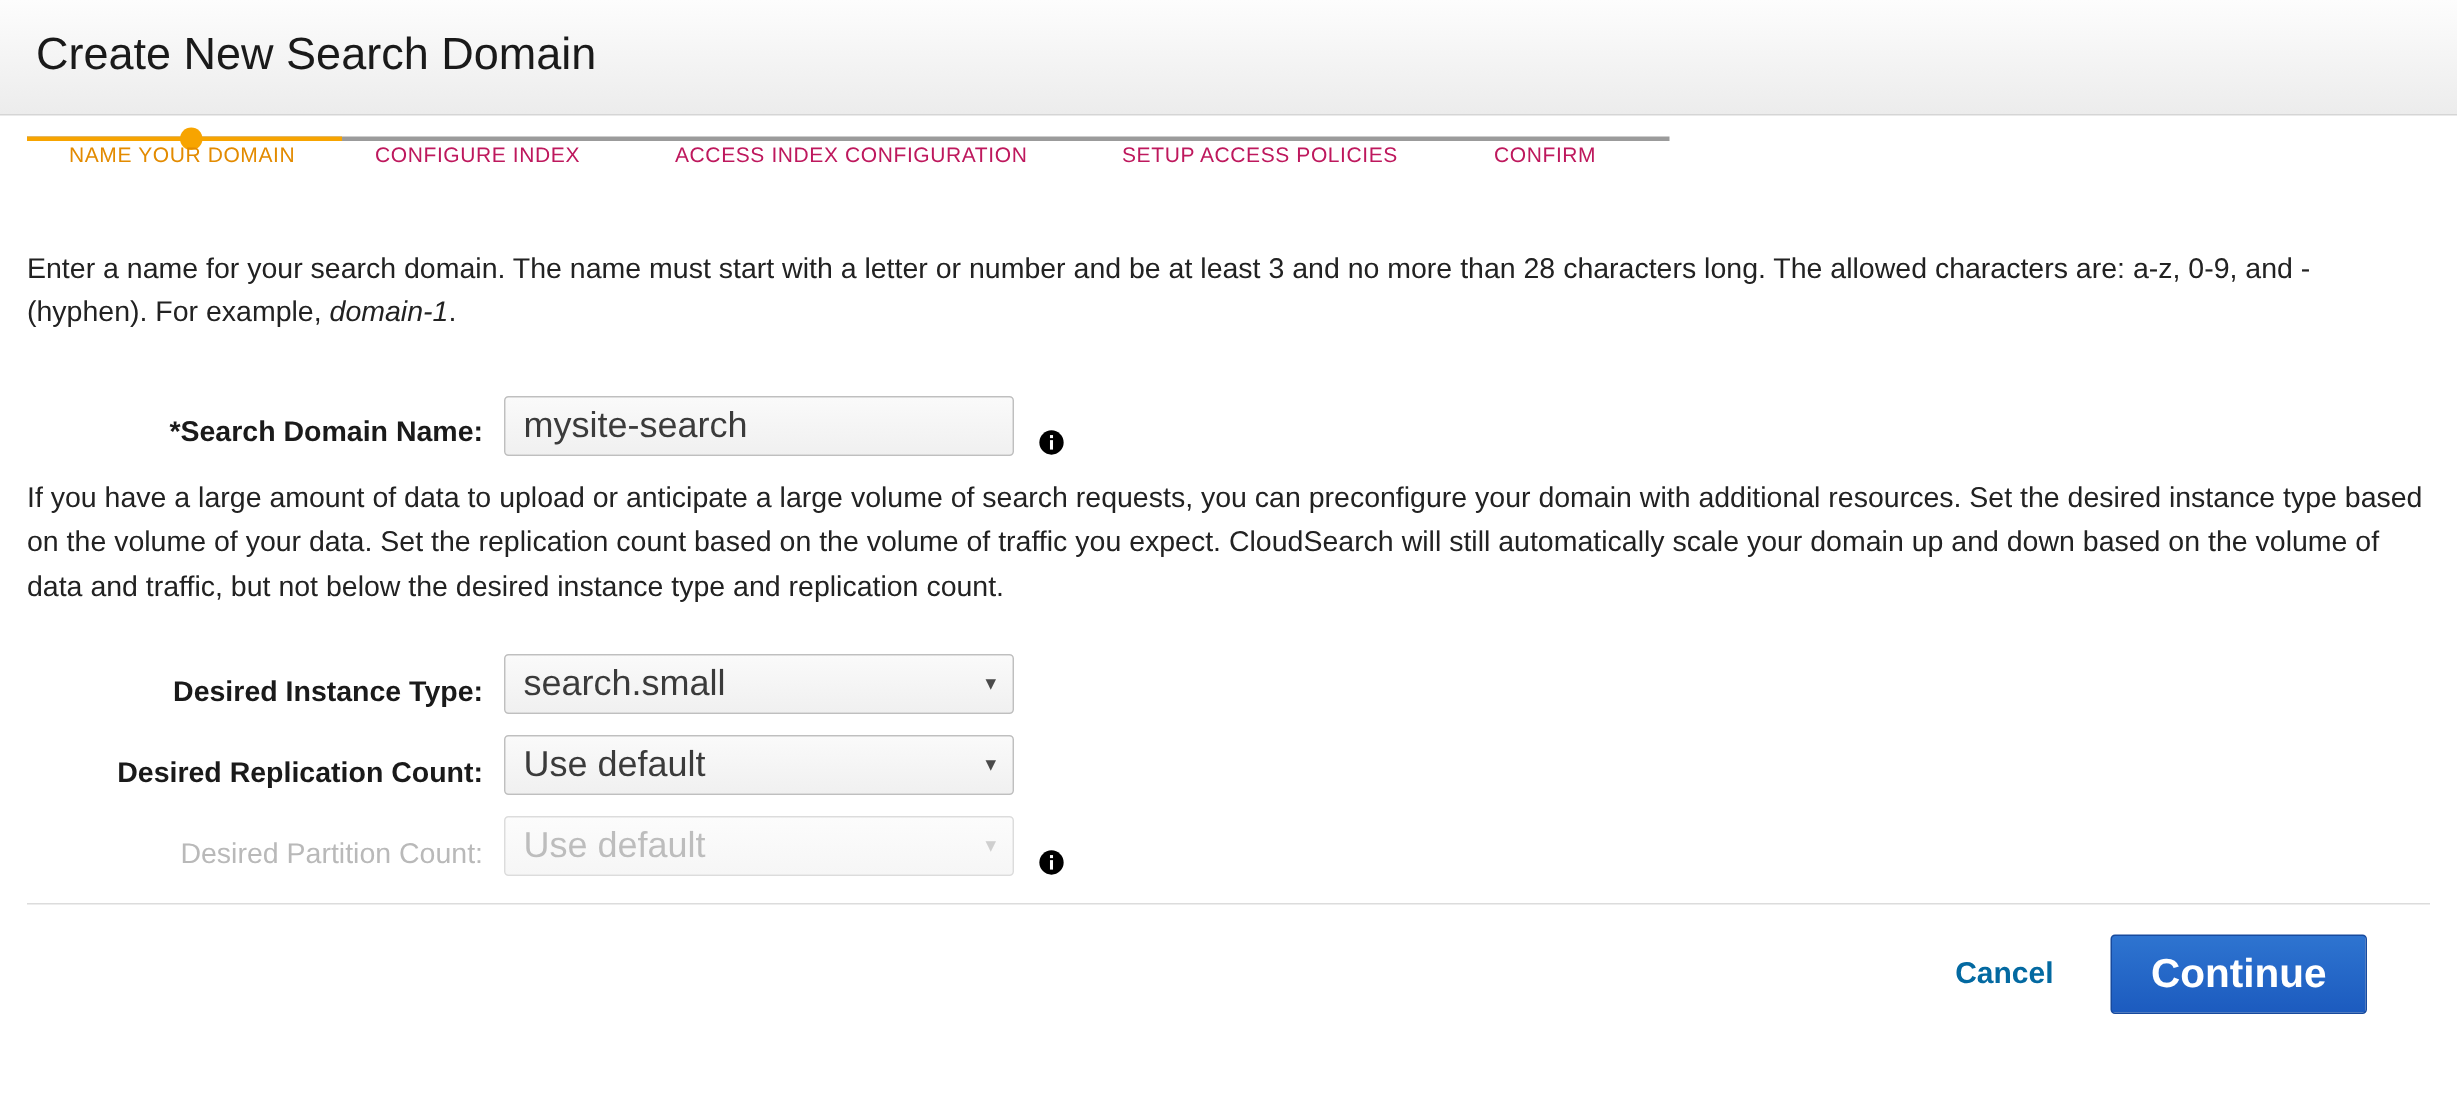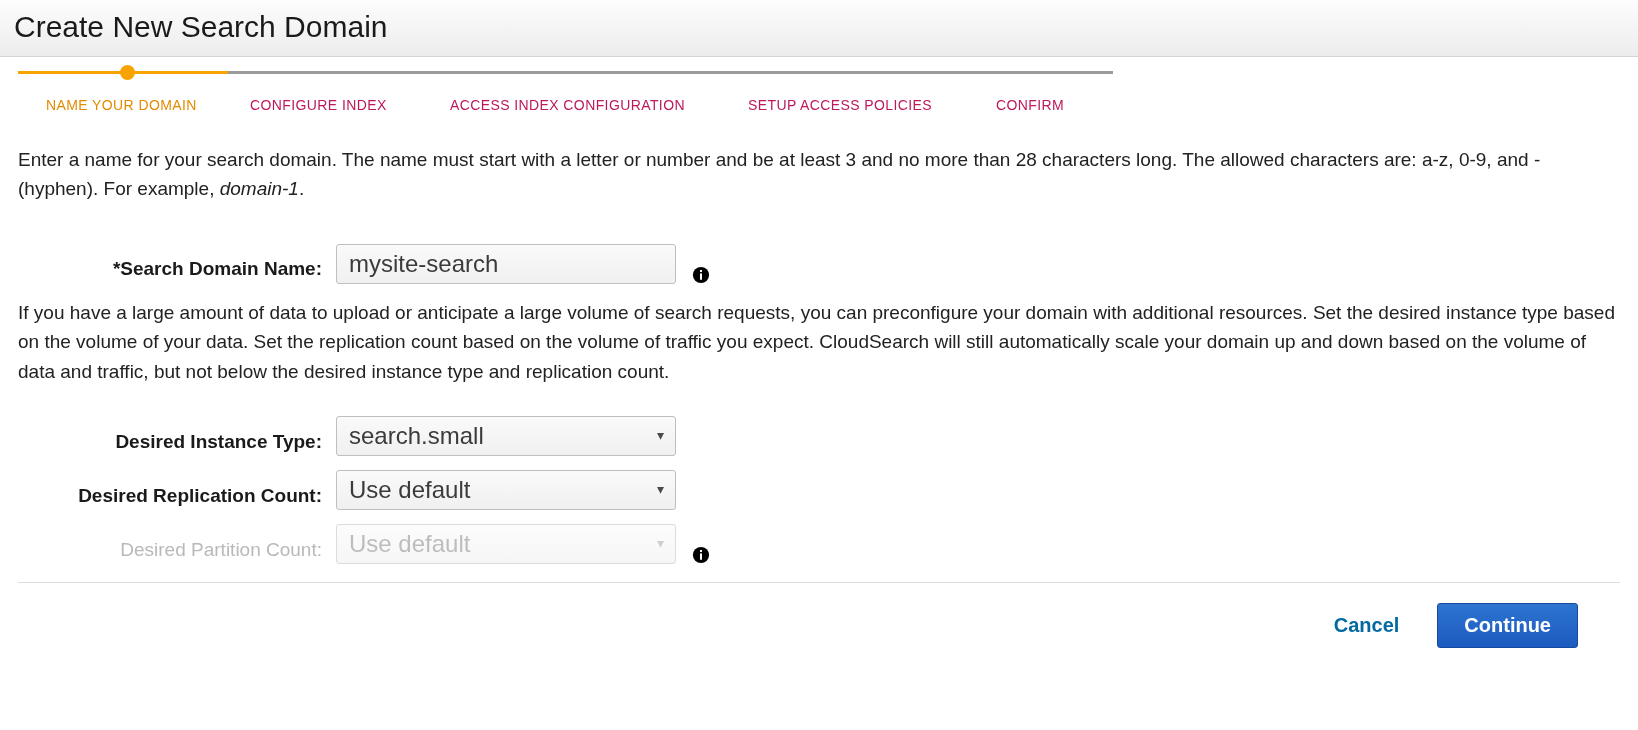--- a/index.html
+++ b/index.html
@@ -1,29 +1,29 @@
 <!DOCTYPE html>
 <html><head>
 <meta charset="utf-8">
 <style>
   html,body{margin:0;padding:0;font-family:"Helvetica Neue",Arial,sans-serif;color:#1a1a1a;background:#fff}
   .header-bar{
     background:linear-gradient(#fdfdfd,#ececec);
     border-bottom:1px solid #d5d5d5;
     padding:10px 14px 12px;
   }
-  .header-bar h1{margin:0;font-size:30px;font-weight:400;color:#1a1a1a}
+  .header-bar h1{margin:10px;font-size:30px;font-weight:400;color:#1a1a1a}
   .wizard-wrap{padding:0 0 0 0}
   .stepper{display:flex;align-items:flex-start;padding:0 18px;margin-top:14px}
   
   .stepper{display:block;position:relative;height:56px}
   .track{position:absolute;top:0;left:18px;right:520px;right:auto;width:1095px;height:3px;background:#9b9b9b}
   .track .seg-active{position:absolute;top:0;left:0;height:3px;background:#f7a400;width:210px}
   .track .knob{position:absolute;top:-6px;width:15px;height:15px;border-radius:50%;background:#f7a400;left:102px}
-  .step-labels{position:absolute;top:26px;left:18px;display:flex}
+  .step-labels{position:absolute;top:4px;left:18px;display:flex}
   .step-labels span{font-size:14px;letter-spacing:.4px;color:#be185d;white-space:nowrap}
   .step-labels span.active{color:#e38b00}
   .sl1{width:232px;text-align:left;padding-left:28px;box-sizing:border-box}
   .sl2{width:200px}
   .sl3{width:298px}
   .sl4{width:248px}
   .sl5{width:120px}
   .content{padding:18px 18px 0 18px;font-size:19px;line-height:1.55;color:#222}
   .content .example{font-style:italic}
   .form-row{display:flex;align-items:flex-end;margin-top:28px}
@@ -41,21 +41,21 @@
   .select-wrap.disabled .chev{color:#cfcfcf}
   .info-ico{margin-left:16px;width:18px;height:18px;display:inline-flex;align-items:center;justify-content:center;color:#000}
   .info-ico svg{width:18px;height:18px}
   .section-sub{margin-top:44px;font-size:20px;font-weight:700;color:#6f6f6f}
   .section-body{margin-top:14px;font-size:19px;line-height:1.55;color:#222}
   .hr{border:none;border-top:1px solid #dcdcdc;margin:18px 18px 0 18px}
   .footer{display:flex;justify-content:flex-end;align-items:center;padding:20px 60px 24px 18px;gap:34px}
   .btn-link{color:#0369a1;font-size:20px;font-weight:700;background:none;border:none;cursor:pointer;padding:6px 4px}
   .btn-primary{
     background:linear-gradient(#2e74d0,#1c5bbf);
-    color:#fff;font-size:20px;font-weight:700;border:1px solid #174a9e;border-radius:3px;
+    color:#fff;font-size:27px;font-weight:700;border:1px solid #174a9e;border-radius:3px;
     padding:10px 26px;cursor:pointer;
   }
   .form-block{margin-left:0}
   .rows-wrap{margin-top:4px}
   .rows-wrap .form-row{margin-top:14px}
   .rows-wrap .form-row:first-child{margin-top:30px}
 </style>
 </head>
 <body>
 

